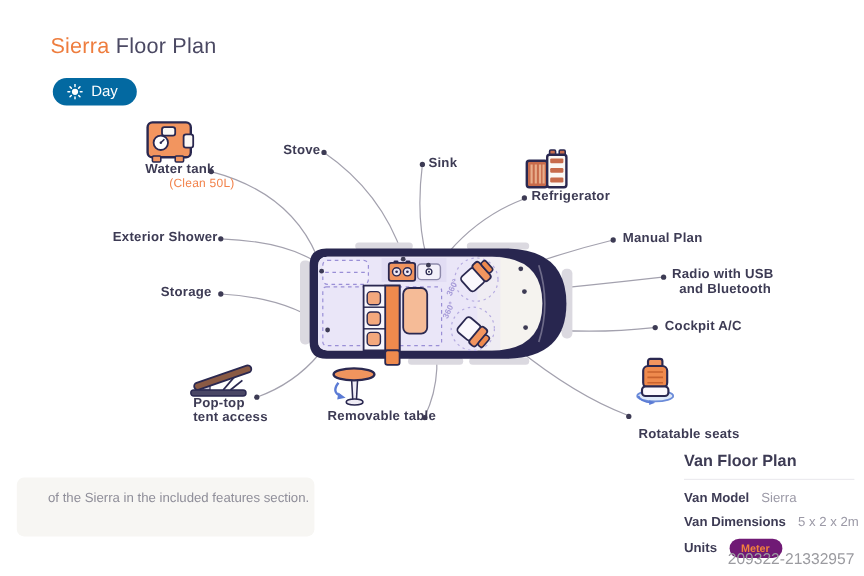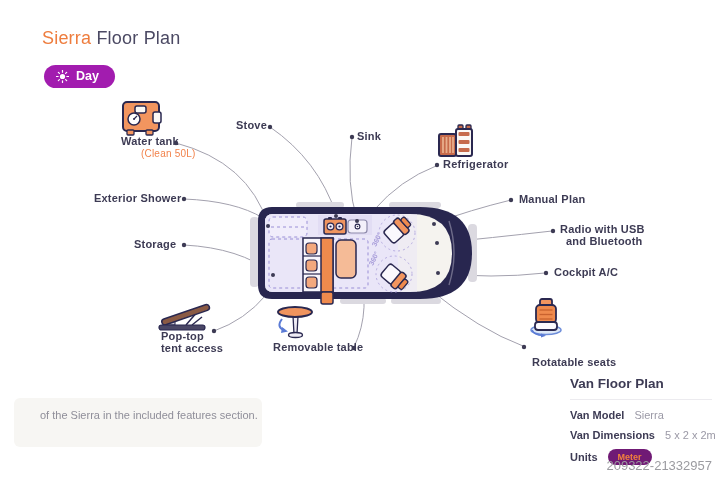--- a/index.html
+++ b/index.html
@@ -7,21 +7,21 @@
     width:720px;height:480px;position:relative;overflow:hidden;
     background:#FFFFFF;font-family:"Liberation Sans",sans-serif;
     color:#3D3B54;
   }
   
   .title{position:absolute;left:42px;top:28px;font-size:18px;font-weight:500;letter-spacing:.2px;}
   .title .accent{color:#EE7D3E;}
   .title .rest{color:#4B4963;}
   .day-btn{
     position:absolute;left:44px;top:65px;display:inline-flex;align-items:center;gap:7px;
-    background:#a21caf;color:#fff;font-size:12.5px;font-weight:700;
+    background:#0369a1;color:#fff;font-size:12.5px;font-weight:400;
     padding:4px 16px 5px 12px;border-radius:13px;border:none;cursor:pointer;
     font-family:"Liberation Sans",sans-serif;
   }
   
   .feat{position:absolute;font-size:11px;font-weight:700;color:#3D3B54;letter-spacing:.2px;white-space:nowrap;}
   .feat .sub{display:block;font-weight:400;color:#F2834C;font-size:10px;margin-top:1px;padding-left:20px;}
   .feat .l2{display:block;font-weight:700;}
   .icon-abs{position:absolute;}
   
   .note{

